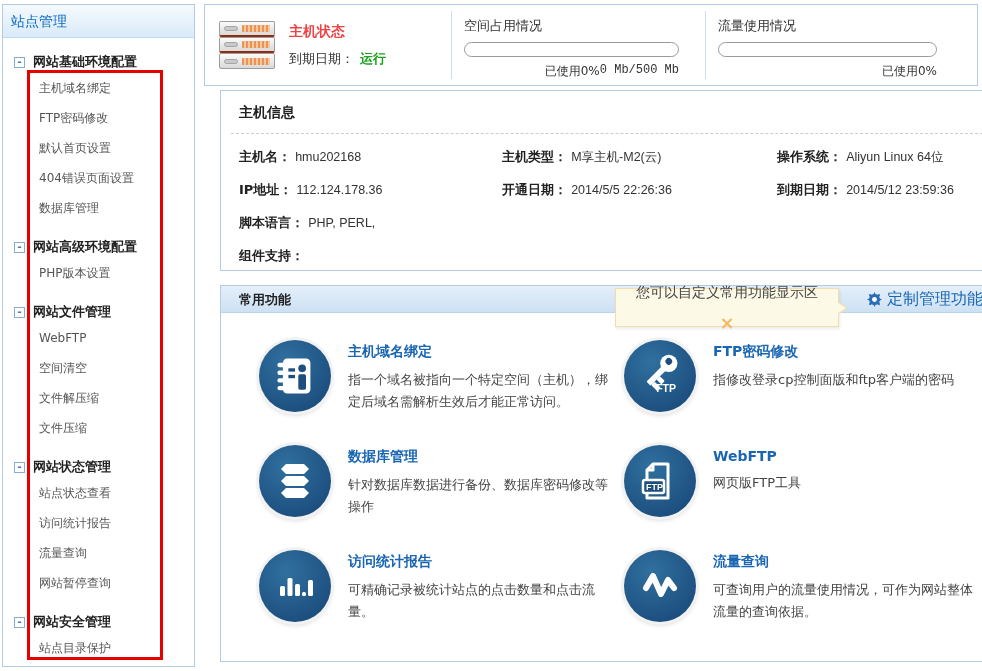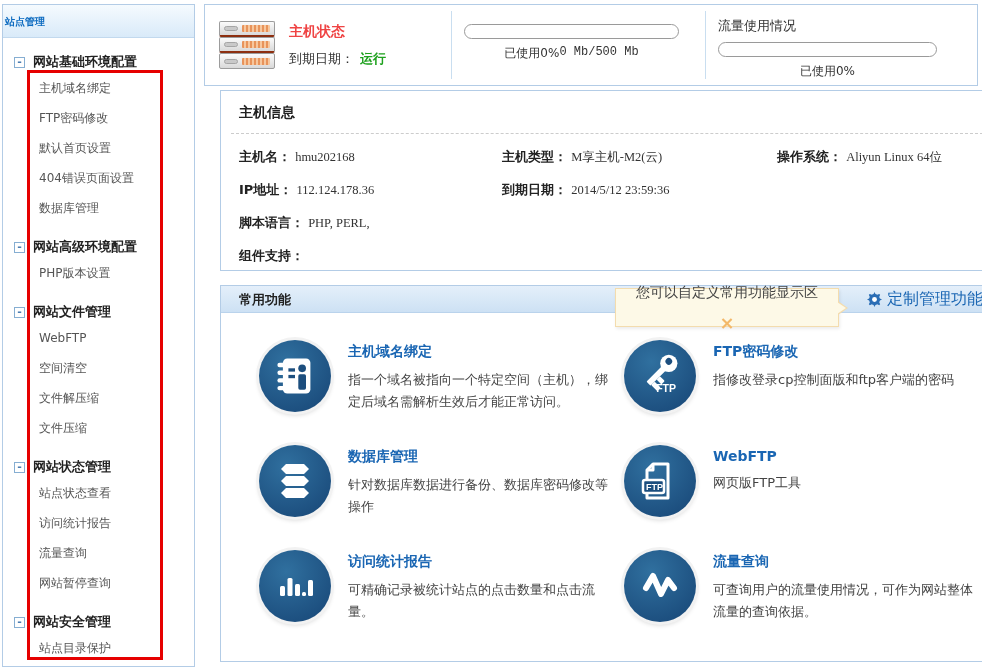--- a/index.html
+++ b/index.html
@@ -1,21 +1,21 @@
 <!DOCTYPE html>
 <html><head>
 <meta charset="utf-8">
 <style>
   * { margin:0; padding:0; box-sizing:border-box; }
   body { background:#fff; font-family:"DejaVu Sans","Liberation Sans",sans-serif; }
   .screen { position:relative; width:982px; height:671px; background:#fff; overflow:hidden; }
 
   
   .sidebar { position:absolute; left:2px; top:4px; width:193px; height:663px; border:1px solid #b3cce6; background:#fff; }
-  .sidebar-header { height:33px; line-height:33px; padding-left:2px; background:linear-gradient(#f5fafe,#d9eaf9); border-bottom:1px solid #c2d9ee; color:#0d6bc0; font-weight:bold; font-size:10px; }
+  .sidebar-header { height:33px; line-height:33px; padding-left:8px; background:linear-gradient(#f5fafe,#d9eaf9); border-bottom:1px solid #c2d9ee; color:#0d6bc0; font-weight:normal; font-size:14px; }
   .group { margin-top:13px; }
   .group-header { display:flex; align-items:center; gap:8px; padding-left:11px; font-weight:bold; color:#222; font-size:13px; height:22px; cursor:pointer; }
   .collapse-box { width:11px; height:11px; border:1px solid #86aed2; color:#4a7cb0; font-size:11px; line-height:8px; text-align:center; background:#fff; flex:none; }
   .side-item { padding-left:36px; height:30px; line-height:30px; font-size:12px; color:#555; cursor:pointer; white-space:nowrap; }
   .red-box { position:absolute; left:27px; top:70px; width:136px; height:590px; border:3px solid #e60000; z-index:20; pointer-events:none; }
 
   
   .panel-top { position:absolute; left:204px; top:4px; width:774px; height:82px; border:1px solid #b3cce6; display:flex; background:#fff; }
   .host-status-col { width:246px; display:flex; align-items:center; padding-left:14px; }
   .server-icon { width:56px; margin-right:14px; flex:none; }
@@ -26,31 +26,31 @@
   .hs-title { font-size:14px; font-weight:bold; color:#ef4444; margin-bottom:9px; }
   .hs-row { font-size:13px; color:#333; }
   .status-running { color:#1ea11e; font-weight:bold; margin-left:6px;margin-top:32px; }
   .vdivider { width:1px; background:#c9def0; margin:6px 0; }
   .usage-col { padding:12px 26px 0 12px; }
   .usage-col.space { width:253px; }
   .usage-col.traffic { flex:1; padding-right:40px; }
   .usage-title { font-size:13px; color:#333; }
   .progress { height:15px; border:1px solid #9a9a9a; border-radius:8px; background:#fff; margin-top:7px; overflow:hidden; }
   .progress-fill { height:100%; background:#6fb3e0; width:0; }
-  .usage-row { display:flex; justify-content:center; font-size:12px; color:#333; margin-top:6px; }
+  .usage-row { display:flex; justify-content:flex-end; font-size:12px; color:#333; margin-top:6px; }
   .mono { font-family:"Liberation Mono","DejaVu Sans Mono",monospace; }
 
   
   .panel-info { position:absolute; left:220px; top:90px; width:774px; height:181px; border:1px solid #b3cce6; background:#fff; }
   .info-title { font-size:14px; font-weight:bold; color:#222; padding:13px 0 11px 18px; }
   .dashed { border-top:1px dashed #cccccc; margin:0 10px; }
   .info-grid { display:grid; grid-template-columns:263px 275px 1fr; padding:14px 0 0 18px; row-gap:15px; font-size:13px; align-items:baseline; }
   .info-field { white-space:nowrap; }
   .info-label { font-weight:bold; color:#222; }
-  .info-value { font-family:Liberation Serif, serif; font-size:12.5px; color:#333; }
+  .info-value { font-family:Liberation Sans, sans-serif; font-size:12.5px; color:#333; }
   .info-field.full { grid-column:1 / -1; }
 
   
   .panel-common { position:absolute; left:220px; top:285px; width:774px; height:377px; border:1px solid #b3cce6; background:#fff; }
   .common-header { height:27px; line-height:27px; background:linear-gradient(#e4effa,#cde1f4); border-bottom:1px solid #bad3ec; padding-left:18px; font-weight:bold; font-size:13px; color:#222; }
   .customize { position:absolute; right:10px; top:0; height:27px; display:flex; align-items:center; gap:5px; color:#1a66b3; font-size:16px; cursor:pointer; }
   .tooltip { position:absolute; left:394px; top:2px; width:224px; height:39px; background:#fdf9e7; border:1px solid #f3dcae; display:flex; align-items:center; justify-content:center; gap:12px; font-size:14px; color:#444; z-index:5; box-shadow:1px 2px 3px rgba(0,0,0,.08);flex-direction:column; }
   .tooltip:before { content:''; position:absolute; right:-10px; top:12px; border-left:10px solid #f3dcae; border-top:7px solid transparent; border-bottom:7px solid transparent; }
   .tooltip:after  { content:''; position:absolute; right:-8px;  top:13px; border-left:9px solid #fdf9e7; border-top:6px solid transparent; border-bottom:6px solid transparent; }
   .close-x { color:#f3b869; font-weight:bold; font-size:18px; line-height:1; cursor:pointer; }
@@ -160,20 +160,21 @@
       </div>
       <div>
         <div class="hs-title">主机状态</div>
         <div class="hs-row">
           <span>到期日期：</span><span class="status-running">运行</span>
         </div>
       </div>
     </div>
     <div class="vdivider"></div>
     <div class="usage-col space">
+      <div class="usage-title">空间占用情况</div>
       <div class="progress">
           <div class="progress-fill" id="space-fill" style="width: 0%;"></div>
         </div>
       <div class="usage-row">
         <span>已使用0%</span>
         <span class="mono">0 Mb/500 Mb</span>
       </div>
     </div>
     <div class="vdivider"></div>
     <div class="usage-col traffic">
@@ -204,20 +205,24 @@
   <div class="info-field">
     <span class="info-label">操作系统：</span>
     <span class="info-value">Aliyun Linux 64位</span>
   </div>
 
   <div class="info-field">
     <span class="info-label">IP地址：</span>
     <span class="info-value">112.124.178.36</span>
   </div>
 
+  <div class="info-field">
+    <span class="info-label">开通日期：</span>
+    <span class="info-value">2014/5/5 22:26:36</span>
+  </div>
 
   <div class="info-field">
     <span class="info-label">到期日期：</span>
     <span class="info-value">2014/5/12 23:59:36</span>
   </div>
 
   <div class="info-field full">
     <span class="info-label">脚本语言：</span>
     <span class="info-value">PHP, PERL,</span>
   </div>

